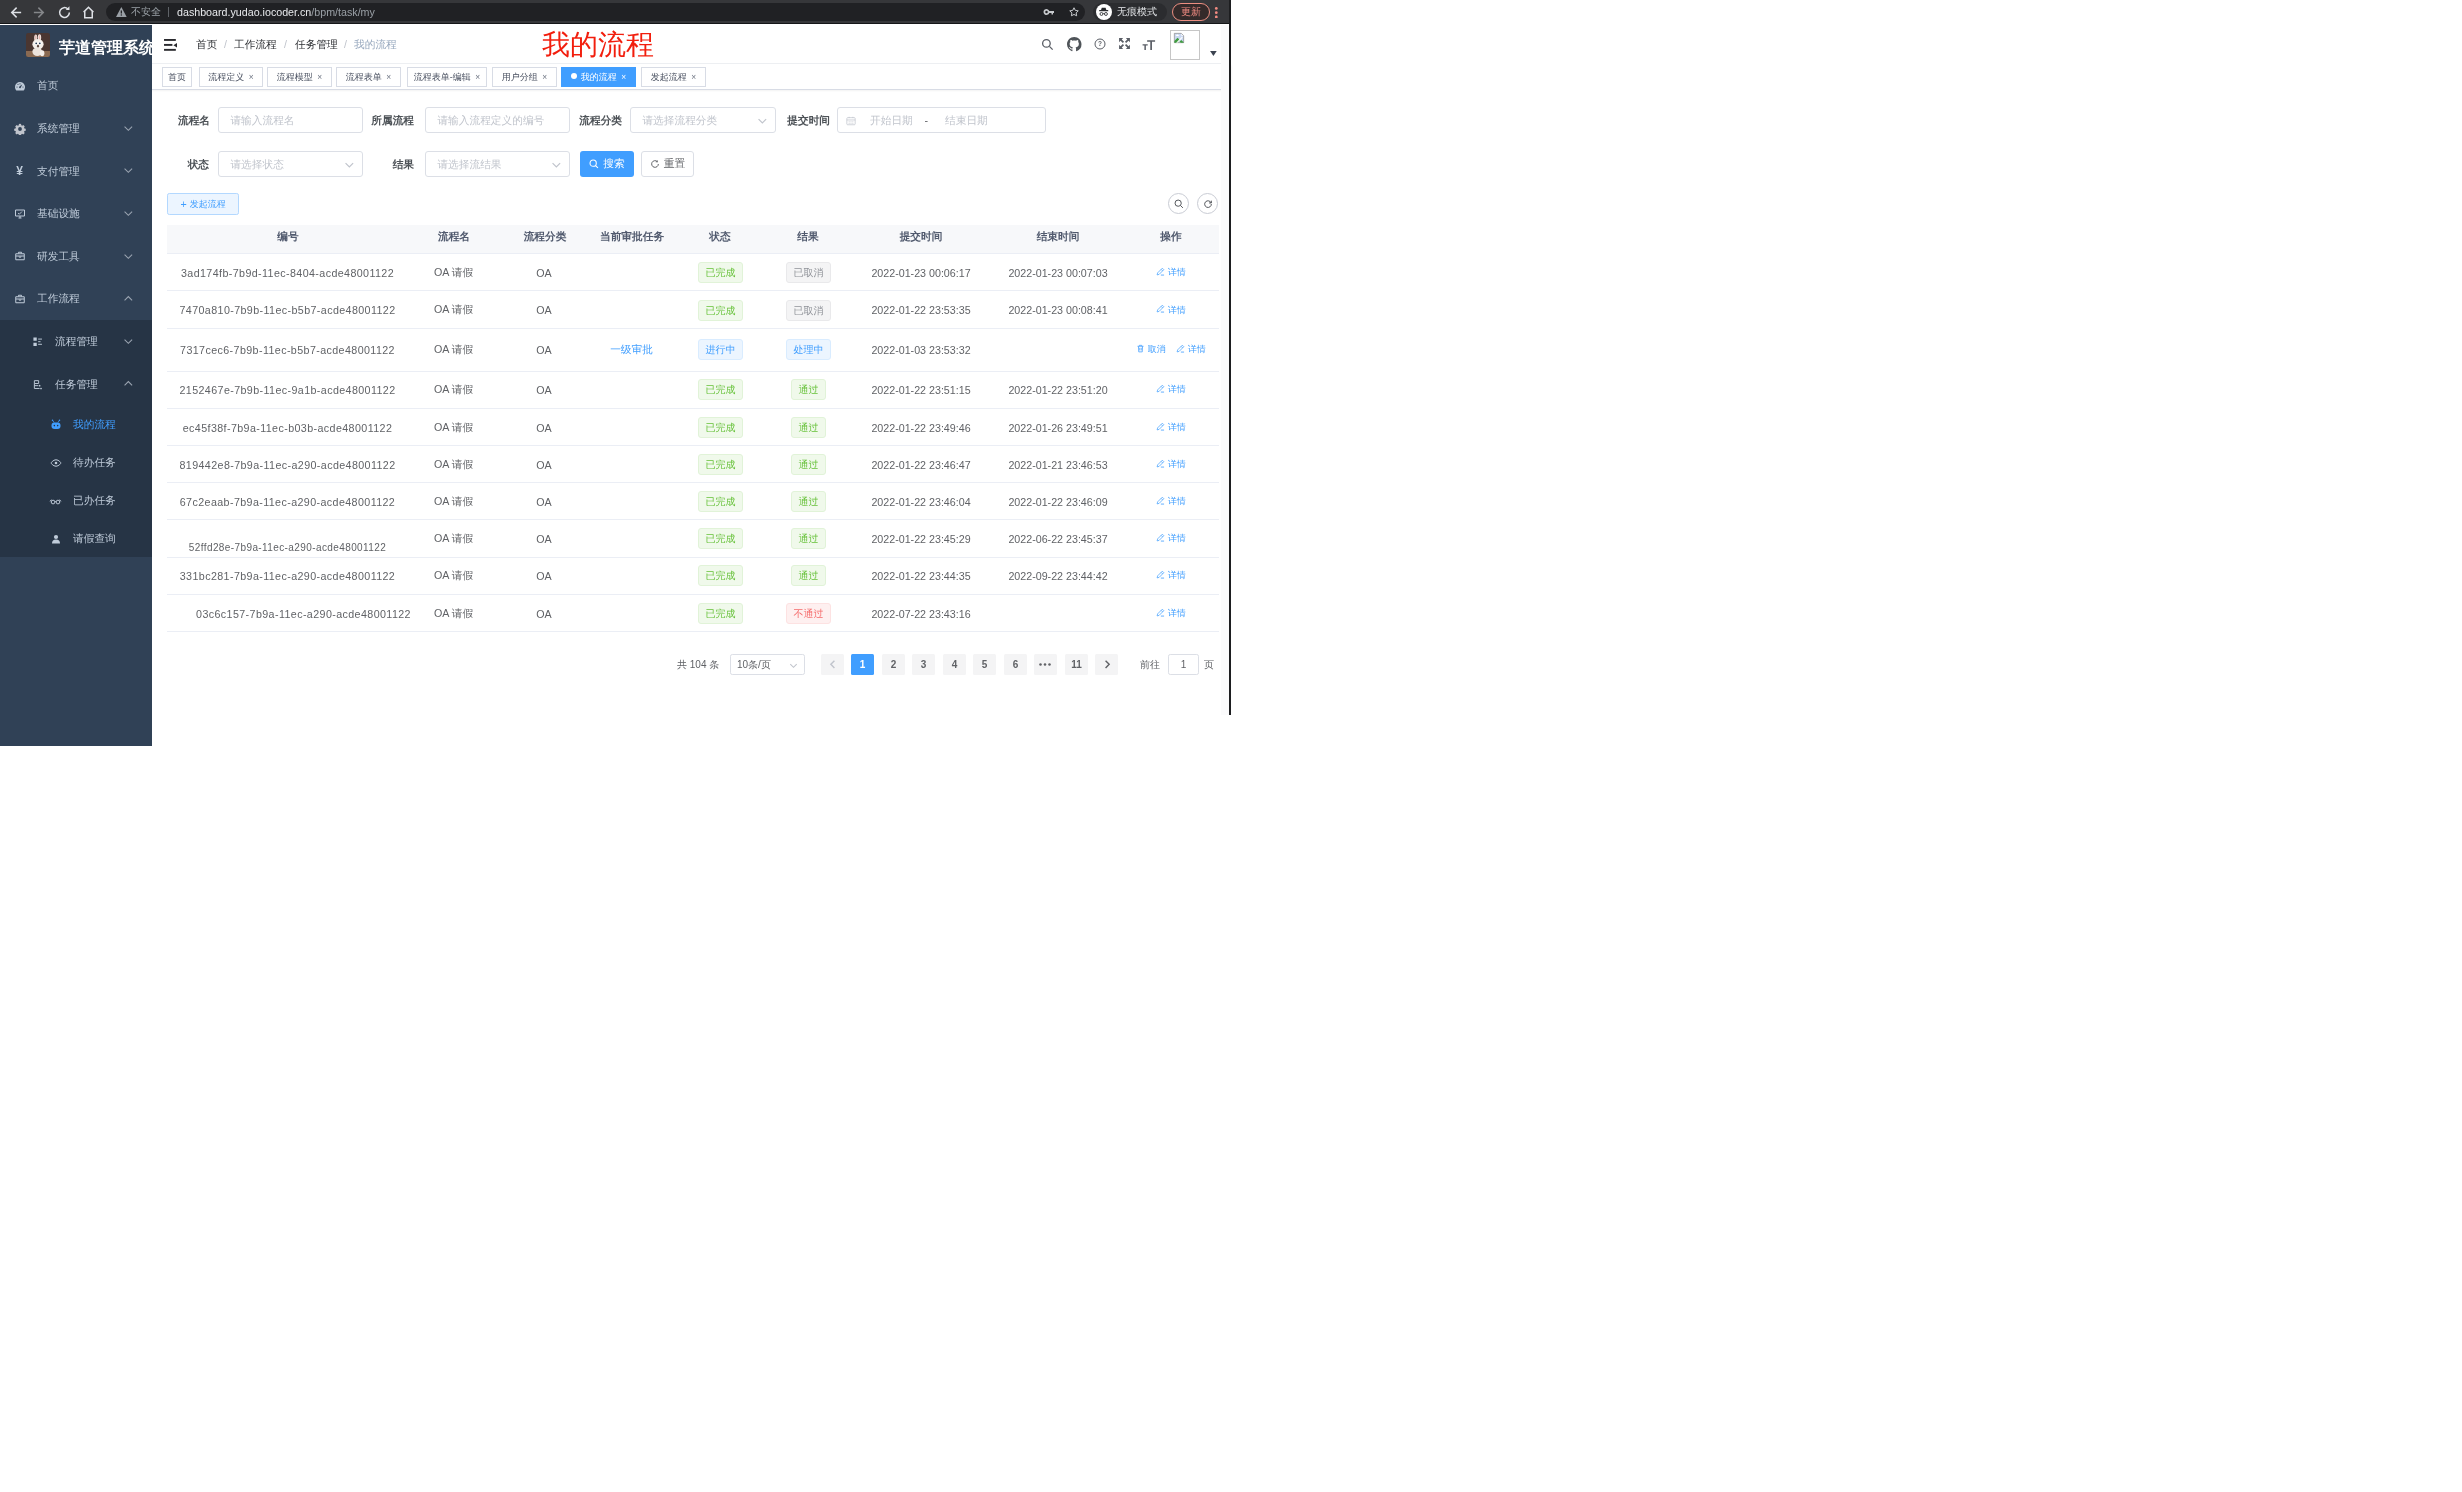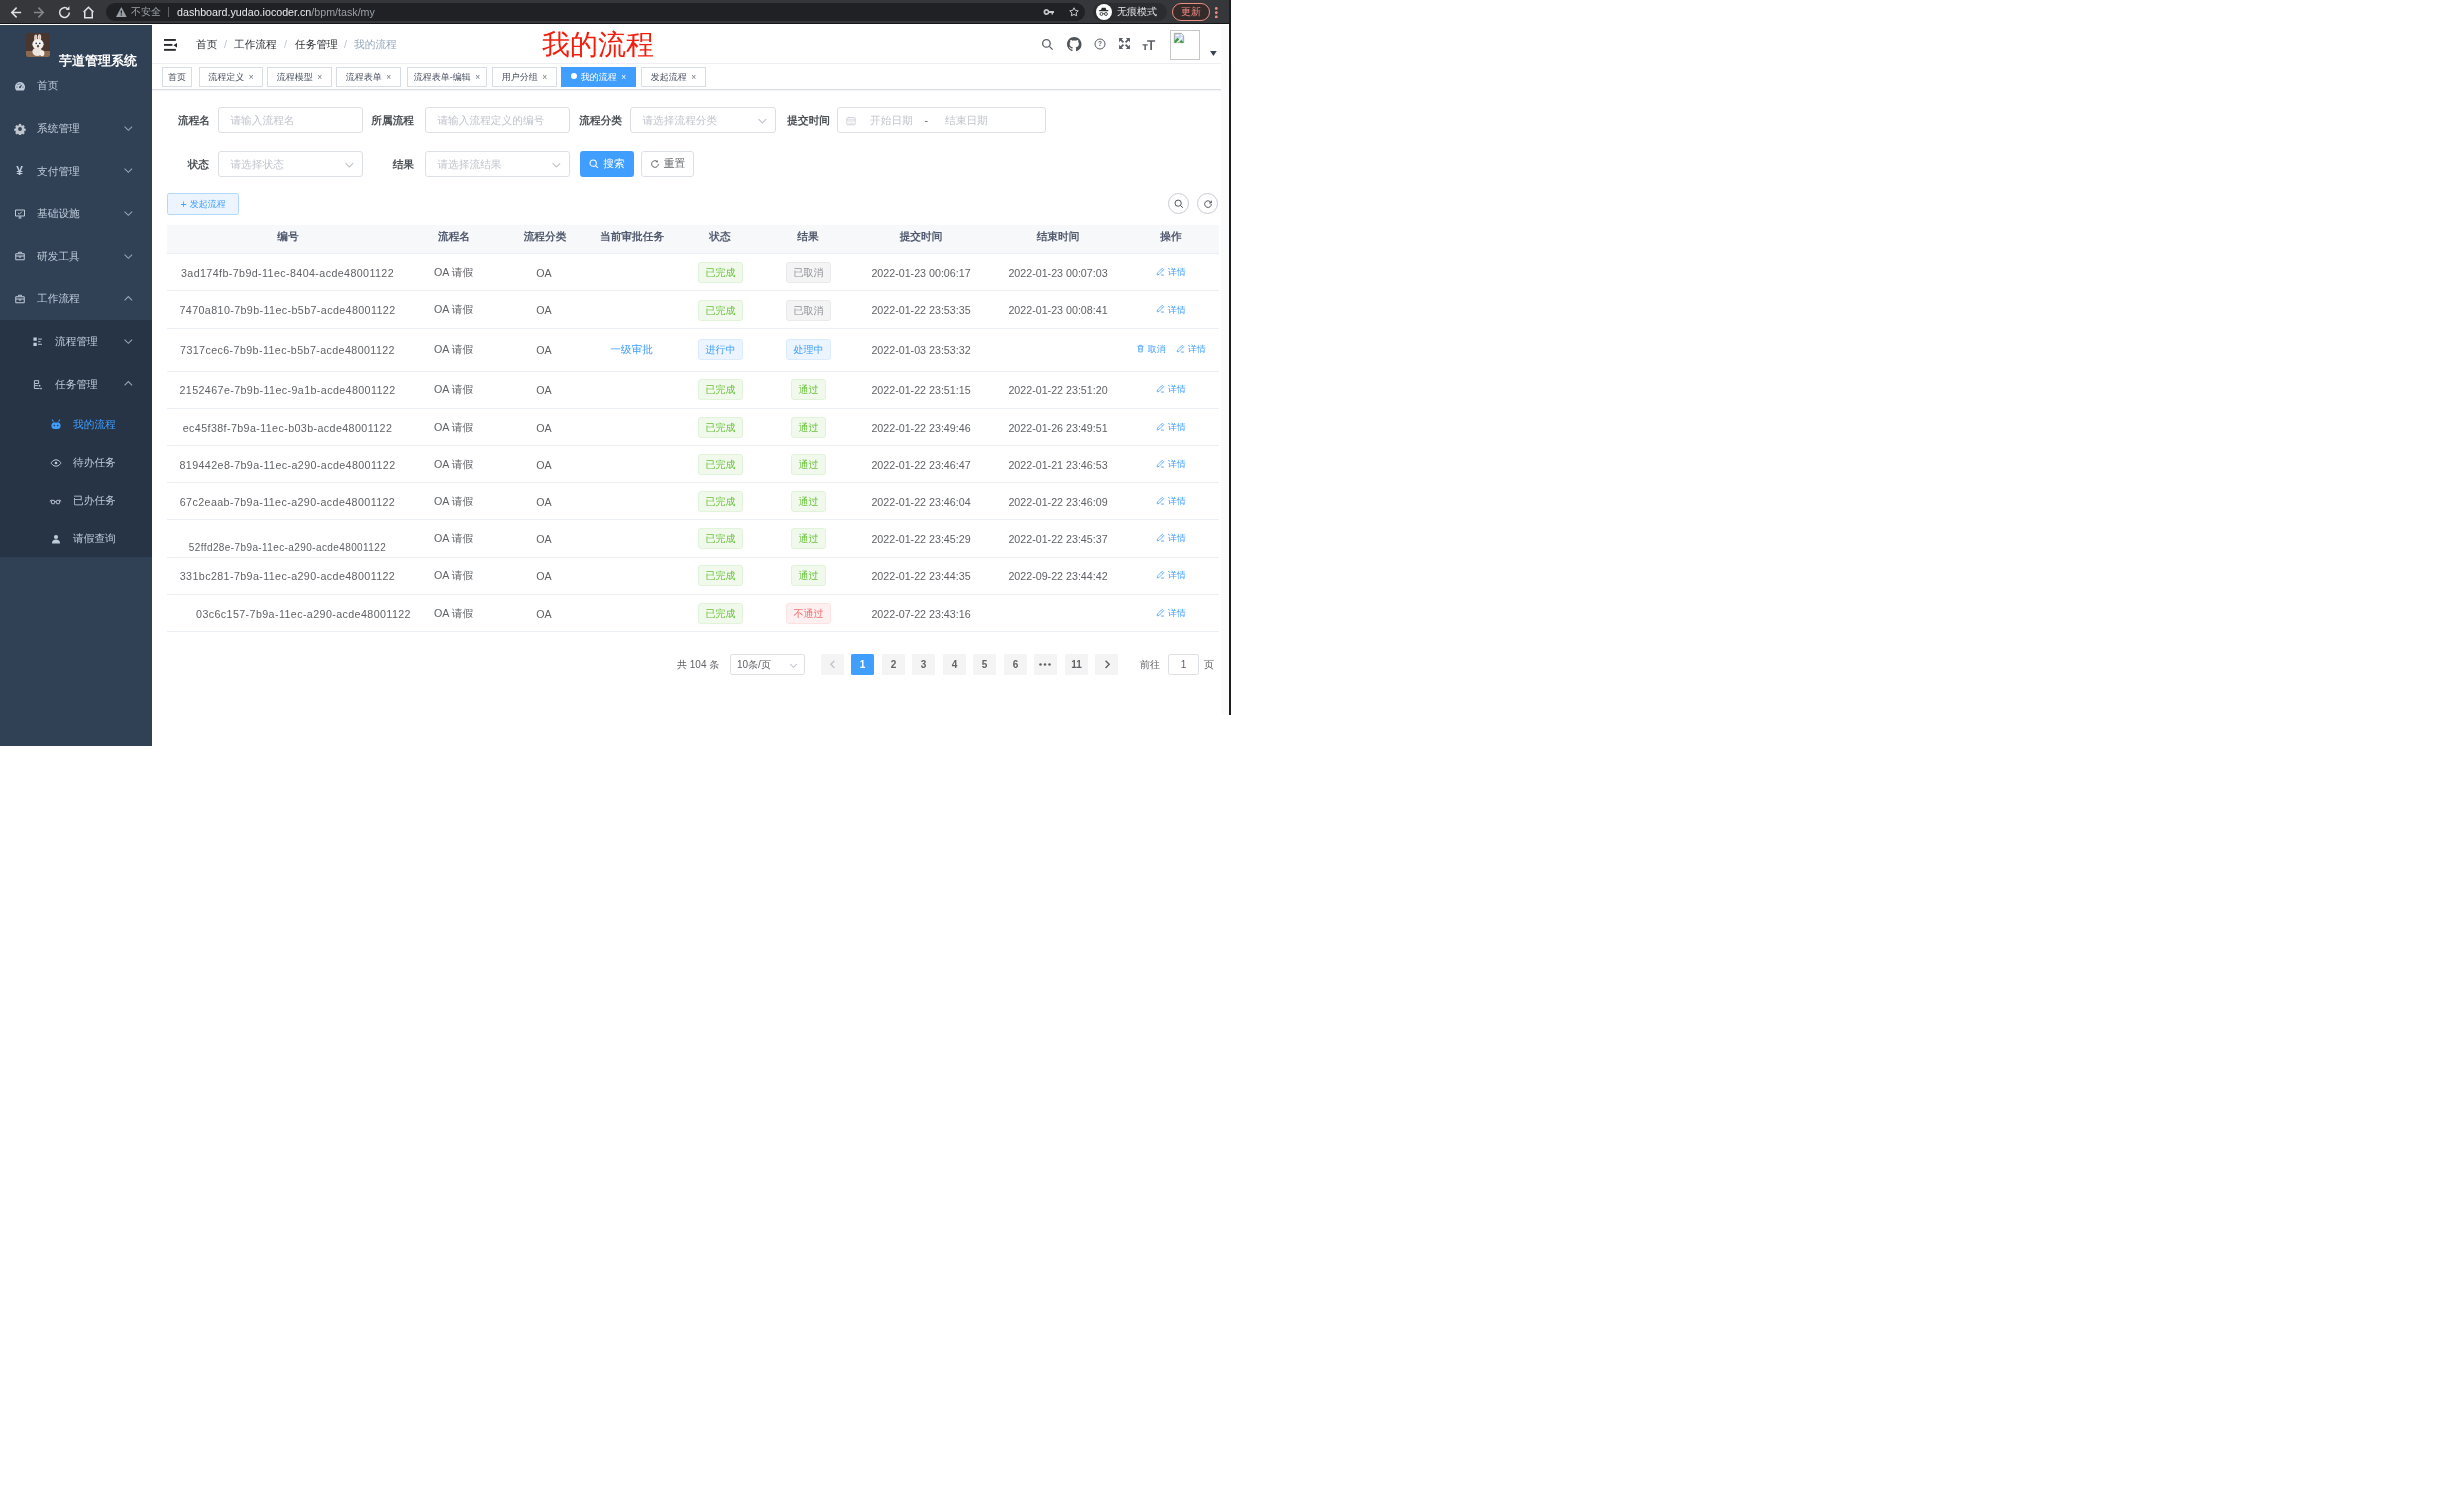--- a/index.html
+++ b/index.html
@@ -80,21 +80,21 @@
       <ellipse cx="16" cy="15" rx="7.5" ry="7" fill="#f4eee9"></ellipse>
       <circle cx="13.4" cy="13.5" r="2.3" fill="#fff"></circle>
       <circle cx="18.6" cy="13.5" r="2.3" fill="#fff"></circle>
       <circle cx="13.6" cy="13.8" r="1.2" fill="#23364e"></circle>
       <circle cx="18.4" cy="13.8" r="1.2" fill="#23364e"></circle>
       <ellipse cx="16" cy="17.5" rx="1.4" ry="1.8" fill="#5f4a44"></ellipse>
       <ellipse cx="15" cy="25" rx="6.5" ry="5.5" fill="#ece4dd"></ellipse>
       <ellipse cx="21.5" cy="27" rx="3" ry="4" fill="#f4eee9"></ellipse>
     </svg>
   </div>
-<div class="abs" style="left:59px;top:49px;height:24px;line-height:24px;font-size:13px;font-weight:700;color:#fff">芋道管理系统</div>
+<div class="abs" style="left:59px;top:36px;height:24px;line-height:24px;font-size:16px;font-weight:700;color:#fff">芋道管理系统</div>
 <svg class="abs" style="left:13.7px;top:80px" width="12" height="12" viewBox="0 0 24 24">
     <path fill="#bfcbd9" d="M12 4a10 10 0 0 0-10 10c0 2.6 1 5 2.7 6.8h14.6A10 10 0 0 0 12 4zm0 2.5a1.2 1.2 0 1 1 0 2.4 1.2 1.2 0 0 1 0-2.4zM6 15.2a1.2 1.2 0 1 1 0-2.4 1.2 1.2 0 0 1 0 2.4zm2-5.4a1.2 1.2 0 1 1 0-2.4 1.2 1.2 0 0 1 0 2.4zm5.2 6.3a2 2 0 0 1-2.4-3.2l5.9-4.5-3.1 6.8a2 2 0 0 1-.4.9zm4.8-.9a1.2 1.2 0 1 1 0-2.4 1.2 1.2 0 0 1 0 2.4z"></path>
   </svg>
 <div class="abs" style="left:37px;top:78px;height:15px;line-height:15px;font-size:10.7px;color:#bfcbd9">首页</div>
 <svg class="abs" style="left:13.7px;top:123px" width="12" height="12" viewBox="0 0 24 24">
     <path fill="#c0c4cc" d="M12 1.5 14 2l.6 2.7 1.7.7 2.3-1.4 2.9 2.9-1.4 2.3.7 1.7 2.7.6v4.1l-2.7.6-.7 1.7 1.4 2.3-2.9 2.9-2.3-1.4-1.7.7-.6 2.7h-4.1l-.6-2.7-1.7-.7-2.3 1.4-2.9-2.9 1.4-2.3-.7-1.7-2.7-.6v-4.1l2.7-.6.7-1.7L2.4 7l2.9-2.9 2.3 1.4 1.7-.7.6-2.7zM12 8.2a3.8 3.8 0 1 0 0 7.6 3.8 3.8 0 0 0 0-7.6z"></path>
   </svg>
 <div class="abs" style="left:37px;top:121px;height:15px;line-height:15px;font-size:10.7px;color:#bfcbd9">系统管理</div>
 <svg class="abs" style="left:123px;top:125px" width="10.7" height="6.8" viewBox="0 0 14 9">
     <path fill="none" stroke="#9aa4b1" stroke-width="1.4" d="M2 2 7 7 12 2"></path>
@@ -482,21 +482,21 @@
   </div>
 <div class="abs cc" style="left:400px;top:520px;width:107px;height:37px;font-size:10.7px;color:#606266">OA 请假</div>
 <div class="abs cc" style="left:506px;top:520px;width:76px;height:37px;font-size:10.7px;color:#606266">OA</div>
 <div class="abs cc" style="left:667px;top:520px;width:107px;height:37px;font-size:10.7px;color:#606266">
     <span class="badge" style="color:#67c23a;background:#f0f9eb;border-color:#e1f3d8">已完成</span>
   </div>
 <div class="abs cc" style="left:755px;top:520px;width:107px;height:37px;font-size:10.7px;color:#606266">
     <span class="badge" style="color:#67c23a;background:#f0f9eb;border-color:#e1f3d8">通过</span>
   </div>
 <div class="abs cc" style="left:845px;top:520px;width:152px;height:37px;font-size:10.7px;color:#606266">2022-01-22 23:45:29</div>
-<div class="abs cc" style="left:982px;top:520px;width:152px;height:37px;font-size:10.7px;color:#606266">2022-01-22 23:45:37</div>
+<div class="abs cc" style="left:982px;top:520px;width:152px;height:37px;font-size:10.7px;color:#606266">2022-06-22 23:45:37</div>
 <div class="abs cc" style="left:1110px;top:520px;width:122px;height:37px;font-size:10.7px;color:#606266">
     <span style="color:#409eff;font-size:9px"><svg width="9" height="9" viewBox="0 0 24 24" style="vertical-align:-0.8px">
         <g fill="none" stroke="#409eff" stroke-width="1.9">
           <path d="M16.8 3.2l4 4L8.3 19.7l-5.4 1.4 1.4-5.4z"></path>
           <path d="M13.7 6.3l4 4"></path>
         </g>
         <path stroke="#409eff" stroke-width="2.2" d="M13 21.5h8.5" fill="none"></path>
       </svg> 详情</span>
   </div>
 <div class="abs" style="left:167px;top:594px;width:1052px;height:0.8px;background:#ebeef5"></div>

